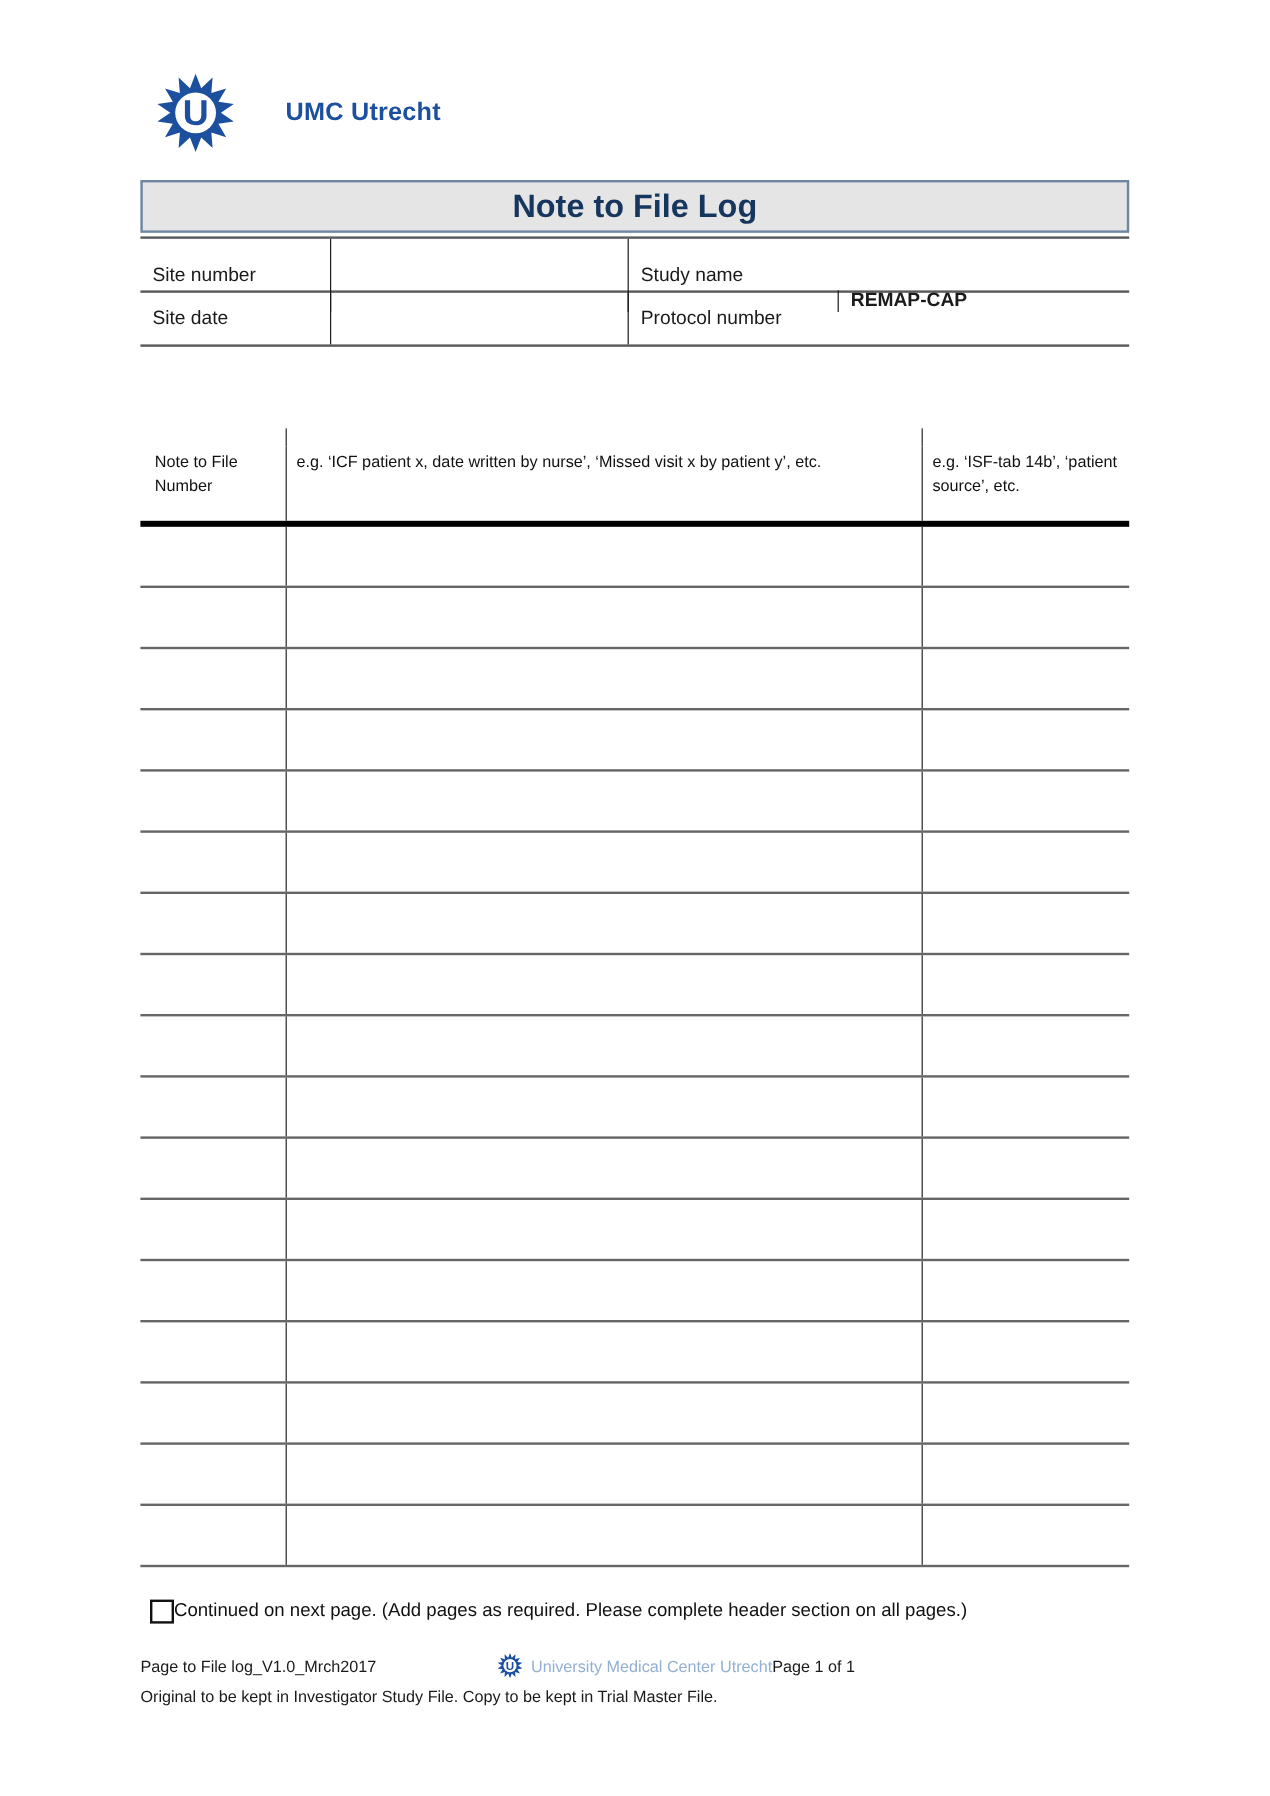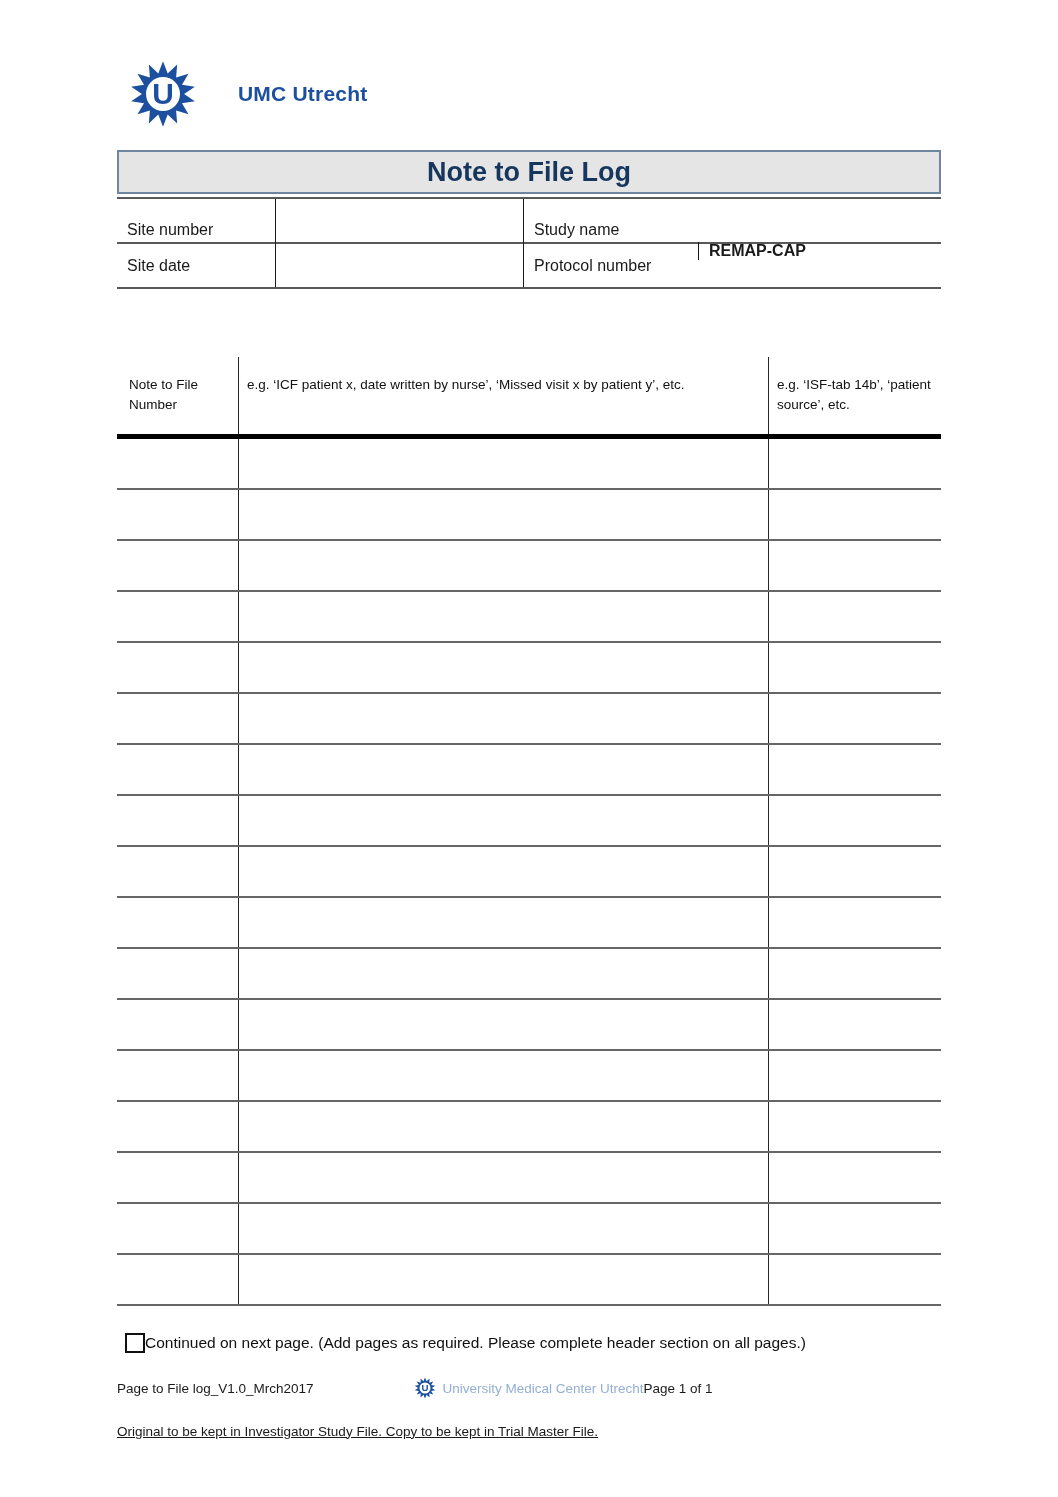--- a/index.html
+++ b/index.html
@@ -47,21 +47,21 @@
   
   .continuation{position:absolute;top:1333px;left:125px;display:flex;align-items:center;gap:0;}
   .checkbox{width:16px;height:16px;border:2px solid #111;background:#fff;display:inline-block;}
   .continuation span.lbl{font-size:15.5px;color:#111;}
 
   
   .footer{position:absolute;top:1376px;left:117px;width:824px;font-size:13.5px;}
   .footer-top{display:grid;grid-template-columns:1fr auto 1fr;align-items:center;height:24px;}
   .footer-center{display:flex;align-items:center;gap:6px;justify-content:center;color:#93afd4;}
   .footer-right{text-align:left;}
-  .footer-note{margin-top:20px;height:22px;display:flex;align-items:center;text-decoration:underline;}
+  .footer-note{margin-top:2px;height:22px;display:flex;align-items:center;}
 </style>
 </head>
 <body>
 
 <div class="page">
 
   <div class="brand">
     <svg class="logo-svg" viewBox="0 0 100 100">
       <polygon fill="#1d4f9f" points="50.0,2.0 56.9,19.8 70.8,6.8 69.3,25.8 87.5,20.1 77.9,36.5 96.8,39.3 81.0,50.0 96.8,60.7 77.9,63.5 87.5,79.9 69.3,74.2 70.8,93.2 56.9,80.2 50.0,98.0 43.1,80.2 29.2,93.2 30.7,74.2 12.5,79.9 22.1,63.5 3.2,60.7 19.0,50.0 3.2,39.3 22.1,36.5 12.5,20.1 30.7,25.8 29.2,6.8 43.1,19.8"></polygon>
       <circle cx="50" cy="50" r="25" fill="#ffffff"></circle>

